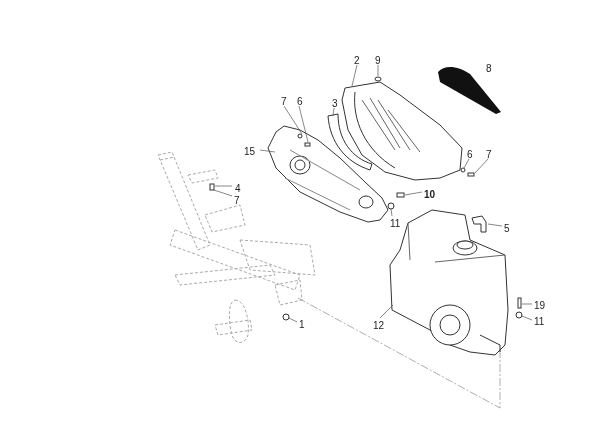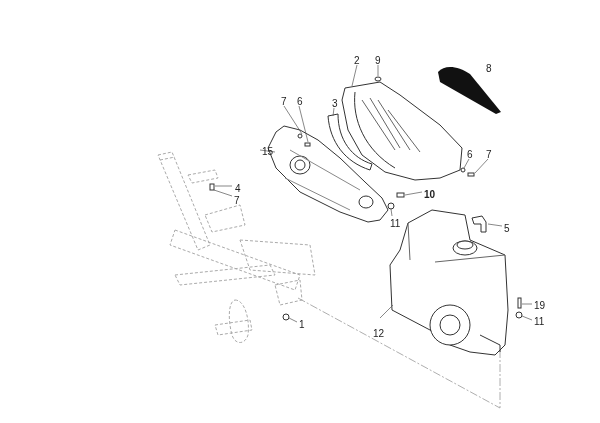--- a/index.html
+++ b/index.html
@@ -95,25 +95,25 @@
   </g>
 </svg>
 
 <div id="callouts">
     <div class="callout" style="left: 354px; top: 56px;">2</div>
     <div class="callout" style="left: 375px; top: 56px;">9</div>
     <div class="callout" style="left: 486px; top: 64px;">8</div>
     <div class="callout" style="left: 281px; top: 97px;">7</div>
     <div class="callout" style="left: 297px; top: 97px;">6</div>
     <div class="callout" style="left: 332px; top: 99px;">3</div>
-    <div class="callout" style="left: 262px; top: 147px; text-align: right;">15</div>
+    <div class="callout" style="left: 244px; top: 147px; text-align: right;">15</div>
     <div class="callout" style="left: 467px; top: 150px;">6</div>
     <div class="callout" style="left: 486px; top: 150px;">7</div>
     <div class="callout" style="left: 235px; top: 184px;">4</div>
     <div class="callout" style="left: 234px; top: 196px;">7</div>
     <div class="callout" style="left: 424px; top: 190px; font-weight: bold;">10</div>
     <div class="callout" style="left: 390px; top: 219px;">11</div>
     <div class="callout" style="left: 504px; top: 224px;">5</div>
     <div class="callout" style="left: 534px; top: 301px;">19</div>
     <div class="callout" style="left: 534px; top: 317px;">11</div>
     <div class="callout" style="left: 299px; top: 320px;">1</div>
-    <div class="callout" style="left: 373px; top: 321px; margin-top: 8px;">12</div>
+    <div class="callout" style="left: 373px; top: 321px;">12</div>
   </div>
 
 </body></html>

